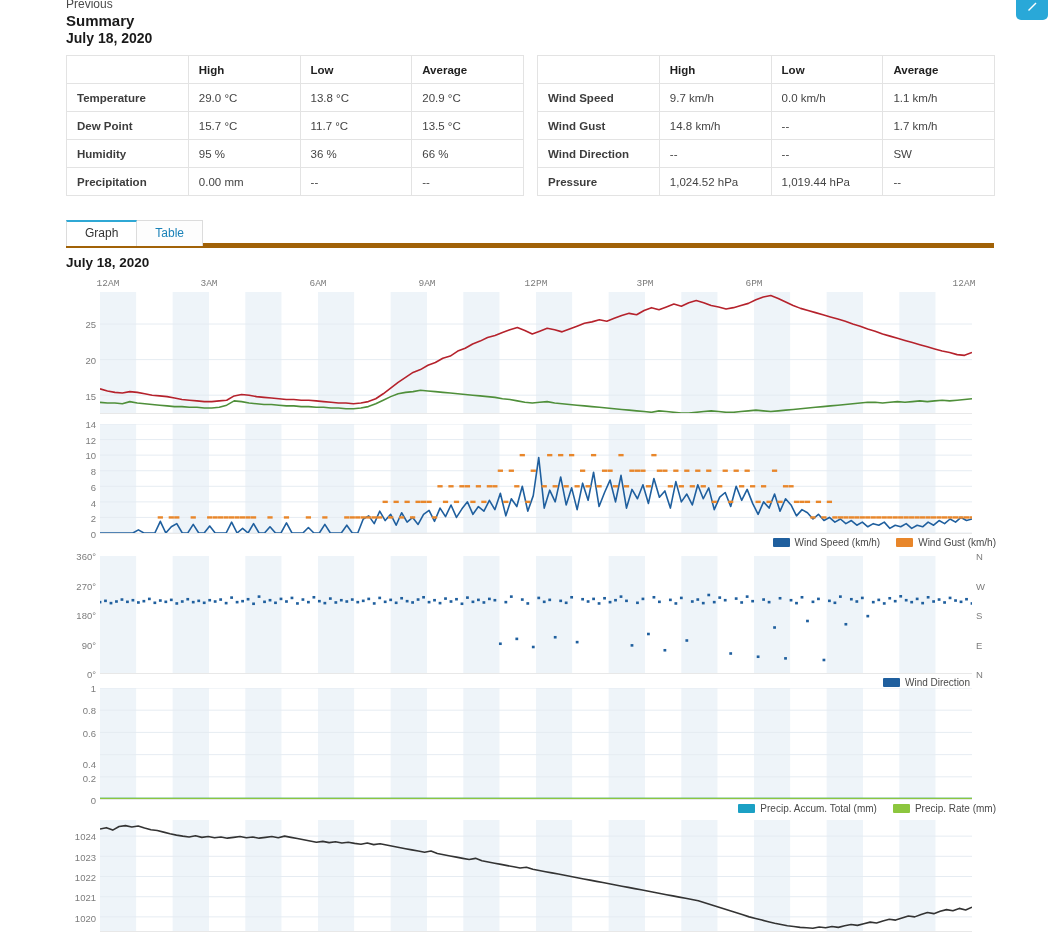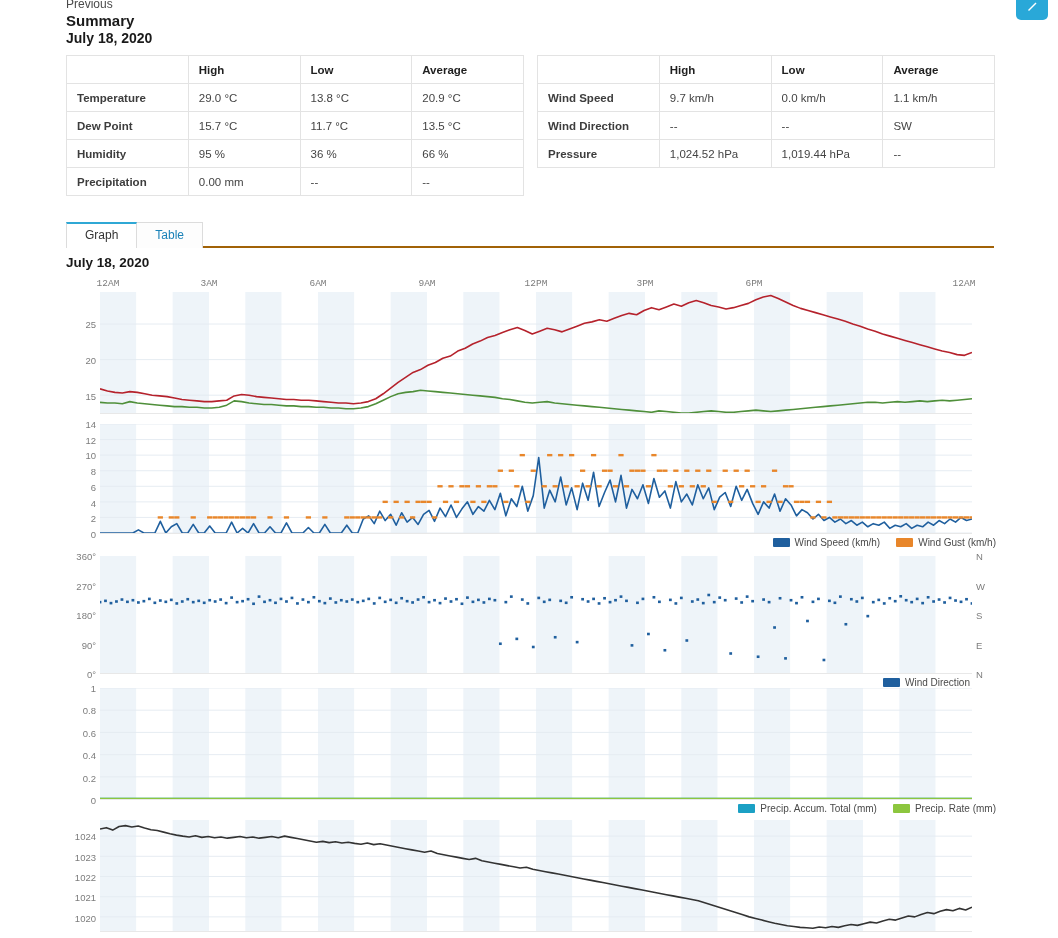--- a/index.html
+++ b/index.html
@@ -56,22 +56,22 @@
   .tbl td.val { color: #444; }
   .tbl .c0 { width: 122px; }
   .tbl .c1 { width: 112px; }
   .tbl .c2 { width: 112px; }
   .tbl .c3 { width: 112px; }
 
   
   .tabs {
     position: absolute; left: 66px; top: 222px;
     width: 928px; height: 26px;
-    border-bottom: 2px solid #a16207;
-    display: flex; align-items: flex-start;
+    border-bottom: 5px solid #a16207;
+    display: flex; align-items: center;
   }
   .tab {
     padding: 0 18px; height: 26px; line-height: 25px;
     font-size: 12px; cursor: pointer;
     border: 1px solid #dcdcdc; border-bottom: none;
     background: #fff; margin-right: -1px;
   }
   .tab.active {
     color: #333; border-top: 2px solid #2fa8d5;
     position: relative; z-index: 2; line-height: 23px;
@@ -181,20 +181,26 @@
       <th class="c2">Low</th>
       <th class="c3">Average</th>
     </tr>
       </thead>
     <tbody>
         <tr>
           <td class="rowhdr c0">Wind Speed</td>
           <td class="val c1">9.7 km/h</td>
           <td class="val c2">0.0 km/h</td>
           <td class="val c3">1.1 km/h</td>
+        </tr>
+        <tr>
+          <td class="rowhdr c0">Wind Gust</td>
+          <td class="val c1">14.8 km/h</td>
+          <td class="val c2">--</td>
+          <td class="val c3">1.7 km/h</td>
         </tr>
         <tr>
           <td class="rowhdr c0">Wind Direction</td>
           <td class="val c1">--</td>
           <td class="val c2">--</td>
           <td class="val c3">SW</td>
         </tr>
         <tr>
           <td class="rowhdr c0">Pressure</td>
           <td class="val c1">1,024.52 hPa</td>
@@ -668,21 +674,21 @@
             <span class="sw" style="background:#1f5f9e"></span>
             <span>Wind Direction</span>
           </div>
         </div>
       </div>
       <div class="chart-block" style="top: 688px;">
         <div class="plot-wrap" style="height: 112px;">
           <div class="yaxis">
             <span style="top: 112px;">0</span>
             <span style="top: 89.6px;">0.2</span>
-            <span style="top: 67px; padding-left: 46px;">0.4</span>
+            <span style="top: 76px; padding-left: 46px;">0.4</span>
             <span style="top: 44.8px;">0.6</span>
             <span style="top: 22.4px;">0.8</span>
             <span style="top: 0px;">1</span>
           </div>
           <div class="plot">
             <svg viewBox="0 0 1000 112" preserveAspectRatio="none">
               <rect x="0.00" y="0" width="41.67" height="112" fill="#eef4f9"></rect>
               <rect x="41.67" y="0" width="41.67" height="112" fill="#ffffff"></rect>
               <rect x="83.33" y="0" width="41.67" height="112" fill="#eef4f9"></rect>
               <rect x="125.00" y="0" width="41.67" height="112" fill="#ffffff"></rect>

